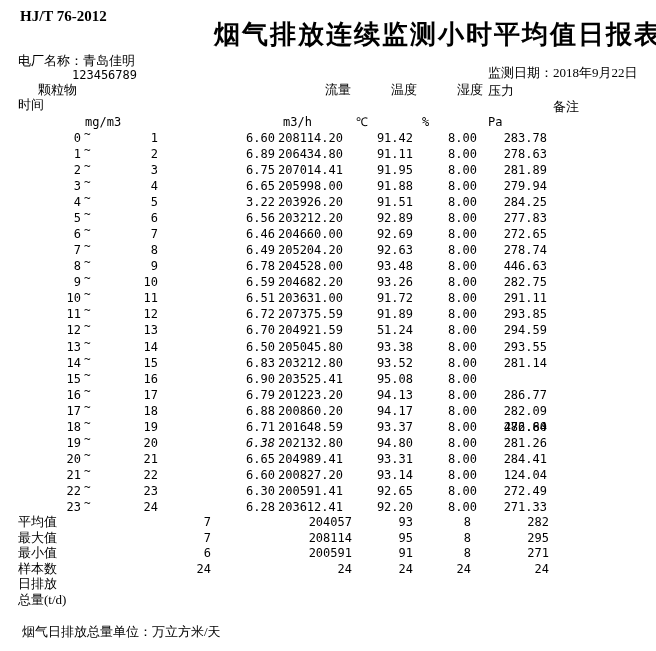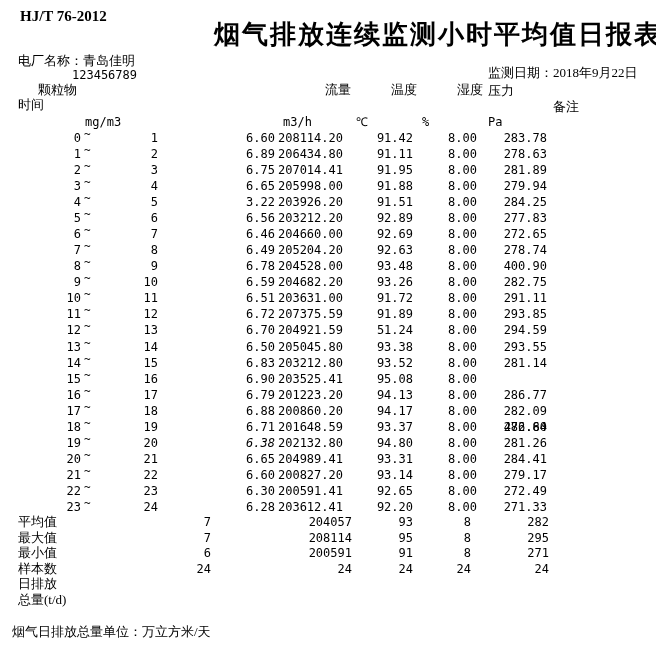--- a/index.html
+++ b/index.html
@@ -131,21 +131,21 @@
         <span class="cell" style="right: 109px;">278.74</span>
         <span class="tilde" style="left: 84px;">~</span>
       </div>
       <div class="row" style="top: 259px;">
         <span class="cell" style="right: 575px;">8</span>
         <span class="cell" style="right: 498px;">9</span>
         <span class="cell" style="right: 381px;">6.78</span>
         <span class="cell" style="right: 313px;">204528.00</span>
         <span class="cell" style="right: 243px;">93.48</span>
         <span class="cell" style="right: 179px;">8.00</span>
-        <span class="cell" style="right: 109px;">400.90</span>
+        <span class="cell" style="right: 109px;">446.63</span>
         <span class="tilde" style="left: 84px;">~</span>
       </div>
       <div class="row" style="top: 275px;">
         <span class="cell" style="right: 575px;">9</span>
         <span class="cell" style="right: 498px;">10</span>
         <span class="cell" style="right: 381px;">6.59</span>
         <span class="cell" style="right: 313px;">204682.20</span>
         <span class="cell" style="right: 243px;">93.26</span>
         <span class="cell" style="right: 179px;">8.00</span>
         <span class="cell" style="right: 109px;">282.75</span>
@@ -261,21 +261,21 @@
         <span class="cell" style="right: 109px;">284.41</span>
         <span class="tilde" style="left: 84px;">~</span>
       </div>
       <div class="row" style="top: 468px;">
         <span class="cell" style="right: 575px;">21</span>
         <span class="cell" style="right: 498px;">22</span>
         <span class="cell" style="right: 381px;">6.60</span>
         <span class="cell" style="right: 313px;">200827.20</span>
         <span class="cell" style="right: 243px;">93.14</span>
         <span class="cell" style="right: 179px;">8.00</span>
-        <span class="cell" style="right: 109px;">279.17</span>
+        <span class="cell" style="right: 109px;">124.04</span>
         <span class="tilde" style="left: 84px;">~</span>
       </div>
       <div class="row" style="top: 484px;">
         <span class="cell" style="right: 575px;">22</span>
         <span class="cell" style="right: 498px;">23</span>
         <span class="cell" style="right: 381px;">6.30</span>
         <span class="cell" style="right: 313px;">200591.41</span>
         <span class="cell" style="right: 243px;">92.65</span>
         <span class="cell" style="right: 179px;">8.00</span>
         <span class="cell" style="right: 109px;">272.49</span>
@@ -324,14 +324,14 @@
         <span class="cell" style="right: 304px;">24</span>
         <span class="cell" style="right: 243px;">24</span>
         <span class="cell" style="right: 185px;">24</span>
         <span class="cell" style="right: 107px;">24</span>
       </div>
     </div>
 
   <div class="abs cjk" style="left:18px; top:577px;">日排放</div>
   <div class="abs cjk" style="left:18px; top:593px;">总量(t/d)</div>
 
-  <div class="abs cjk" style="left:12px; top:625px;">烟气日排放总量单位：万立方米/天</div>
+  <div class="abs cjk" style="left:22px; top:625px;">烟气日排放总量单位：万立方米/天</div>
 </div>
 
 </body></html>

